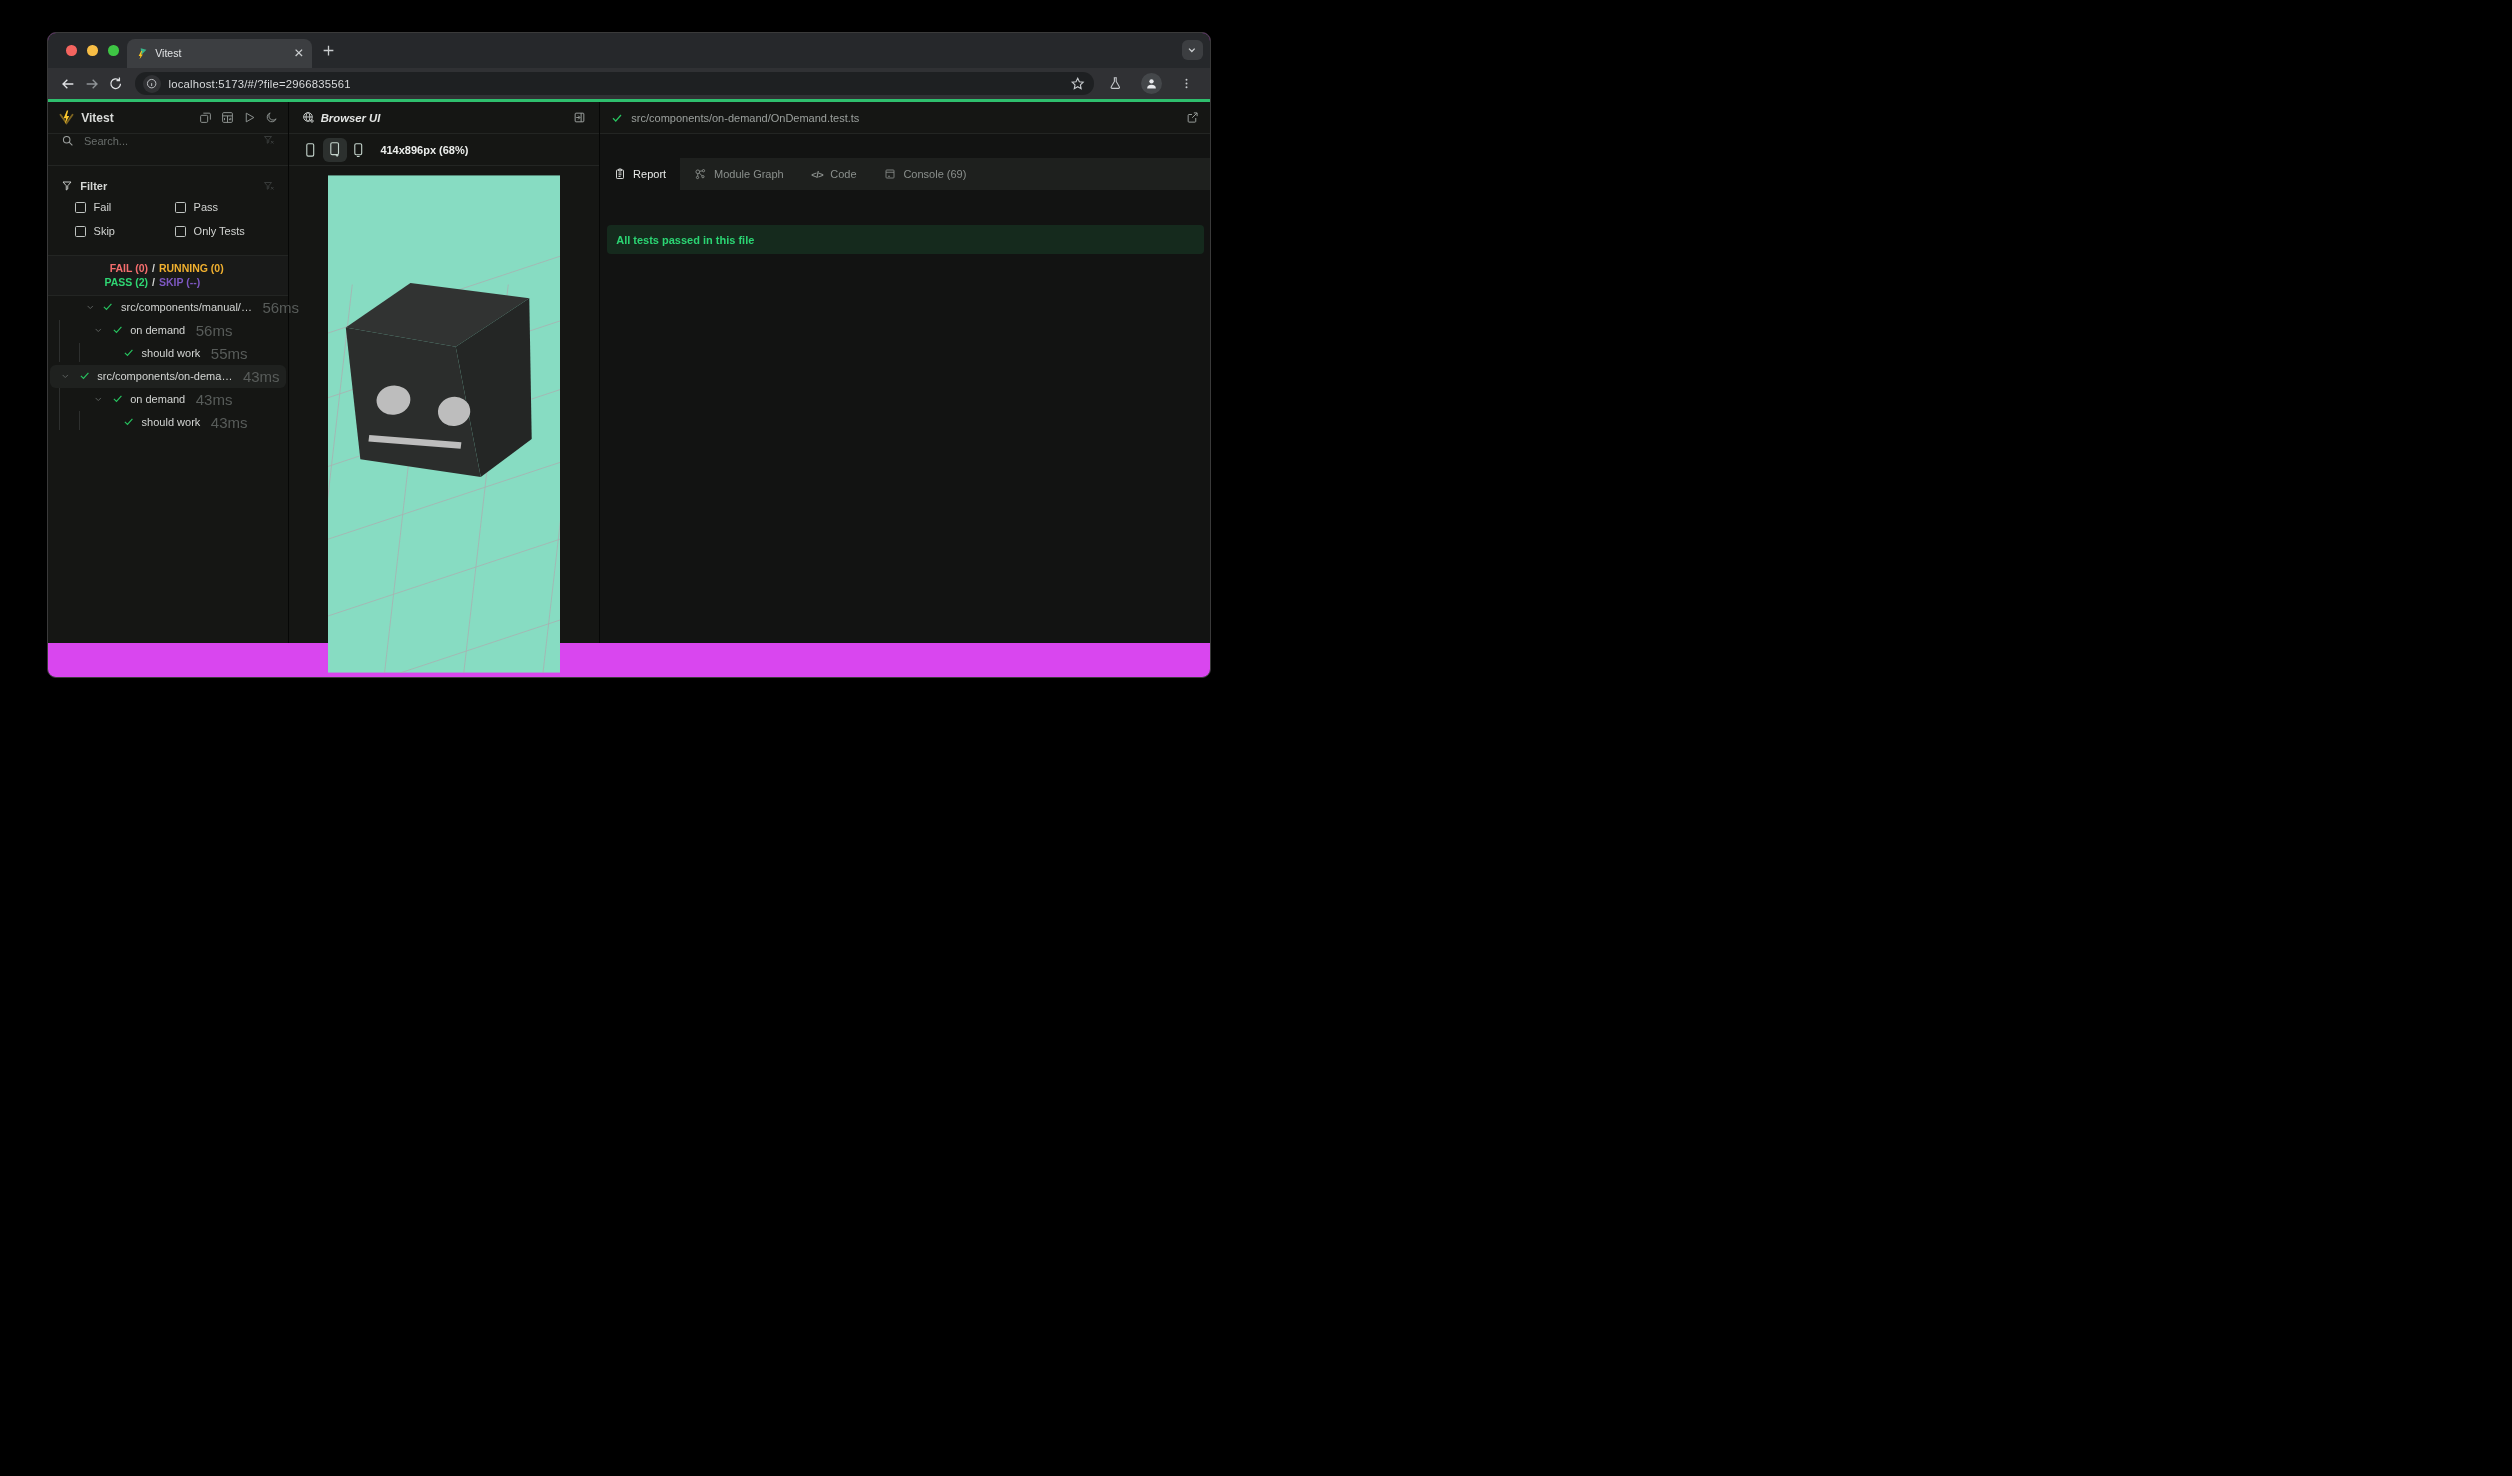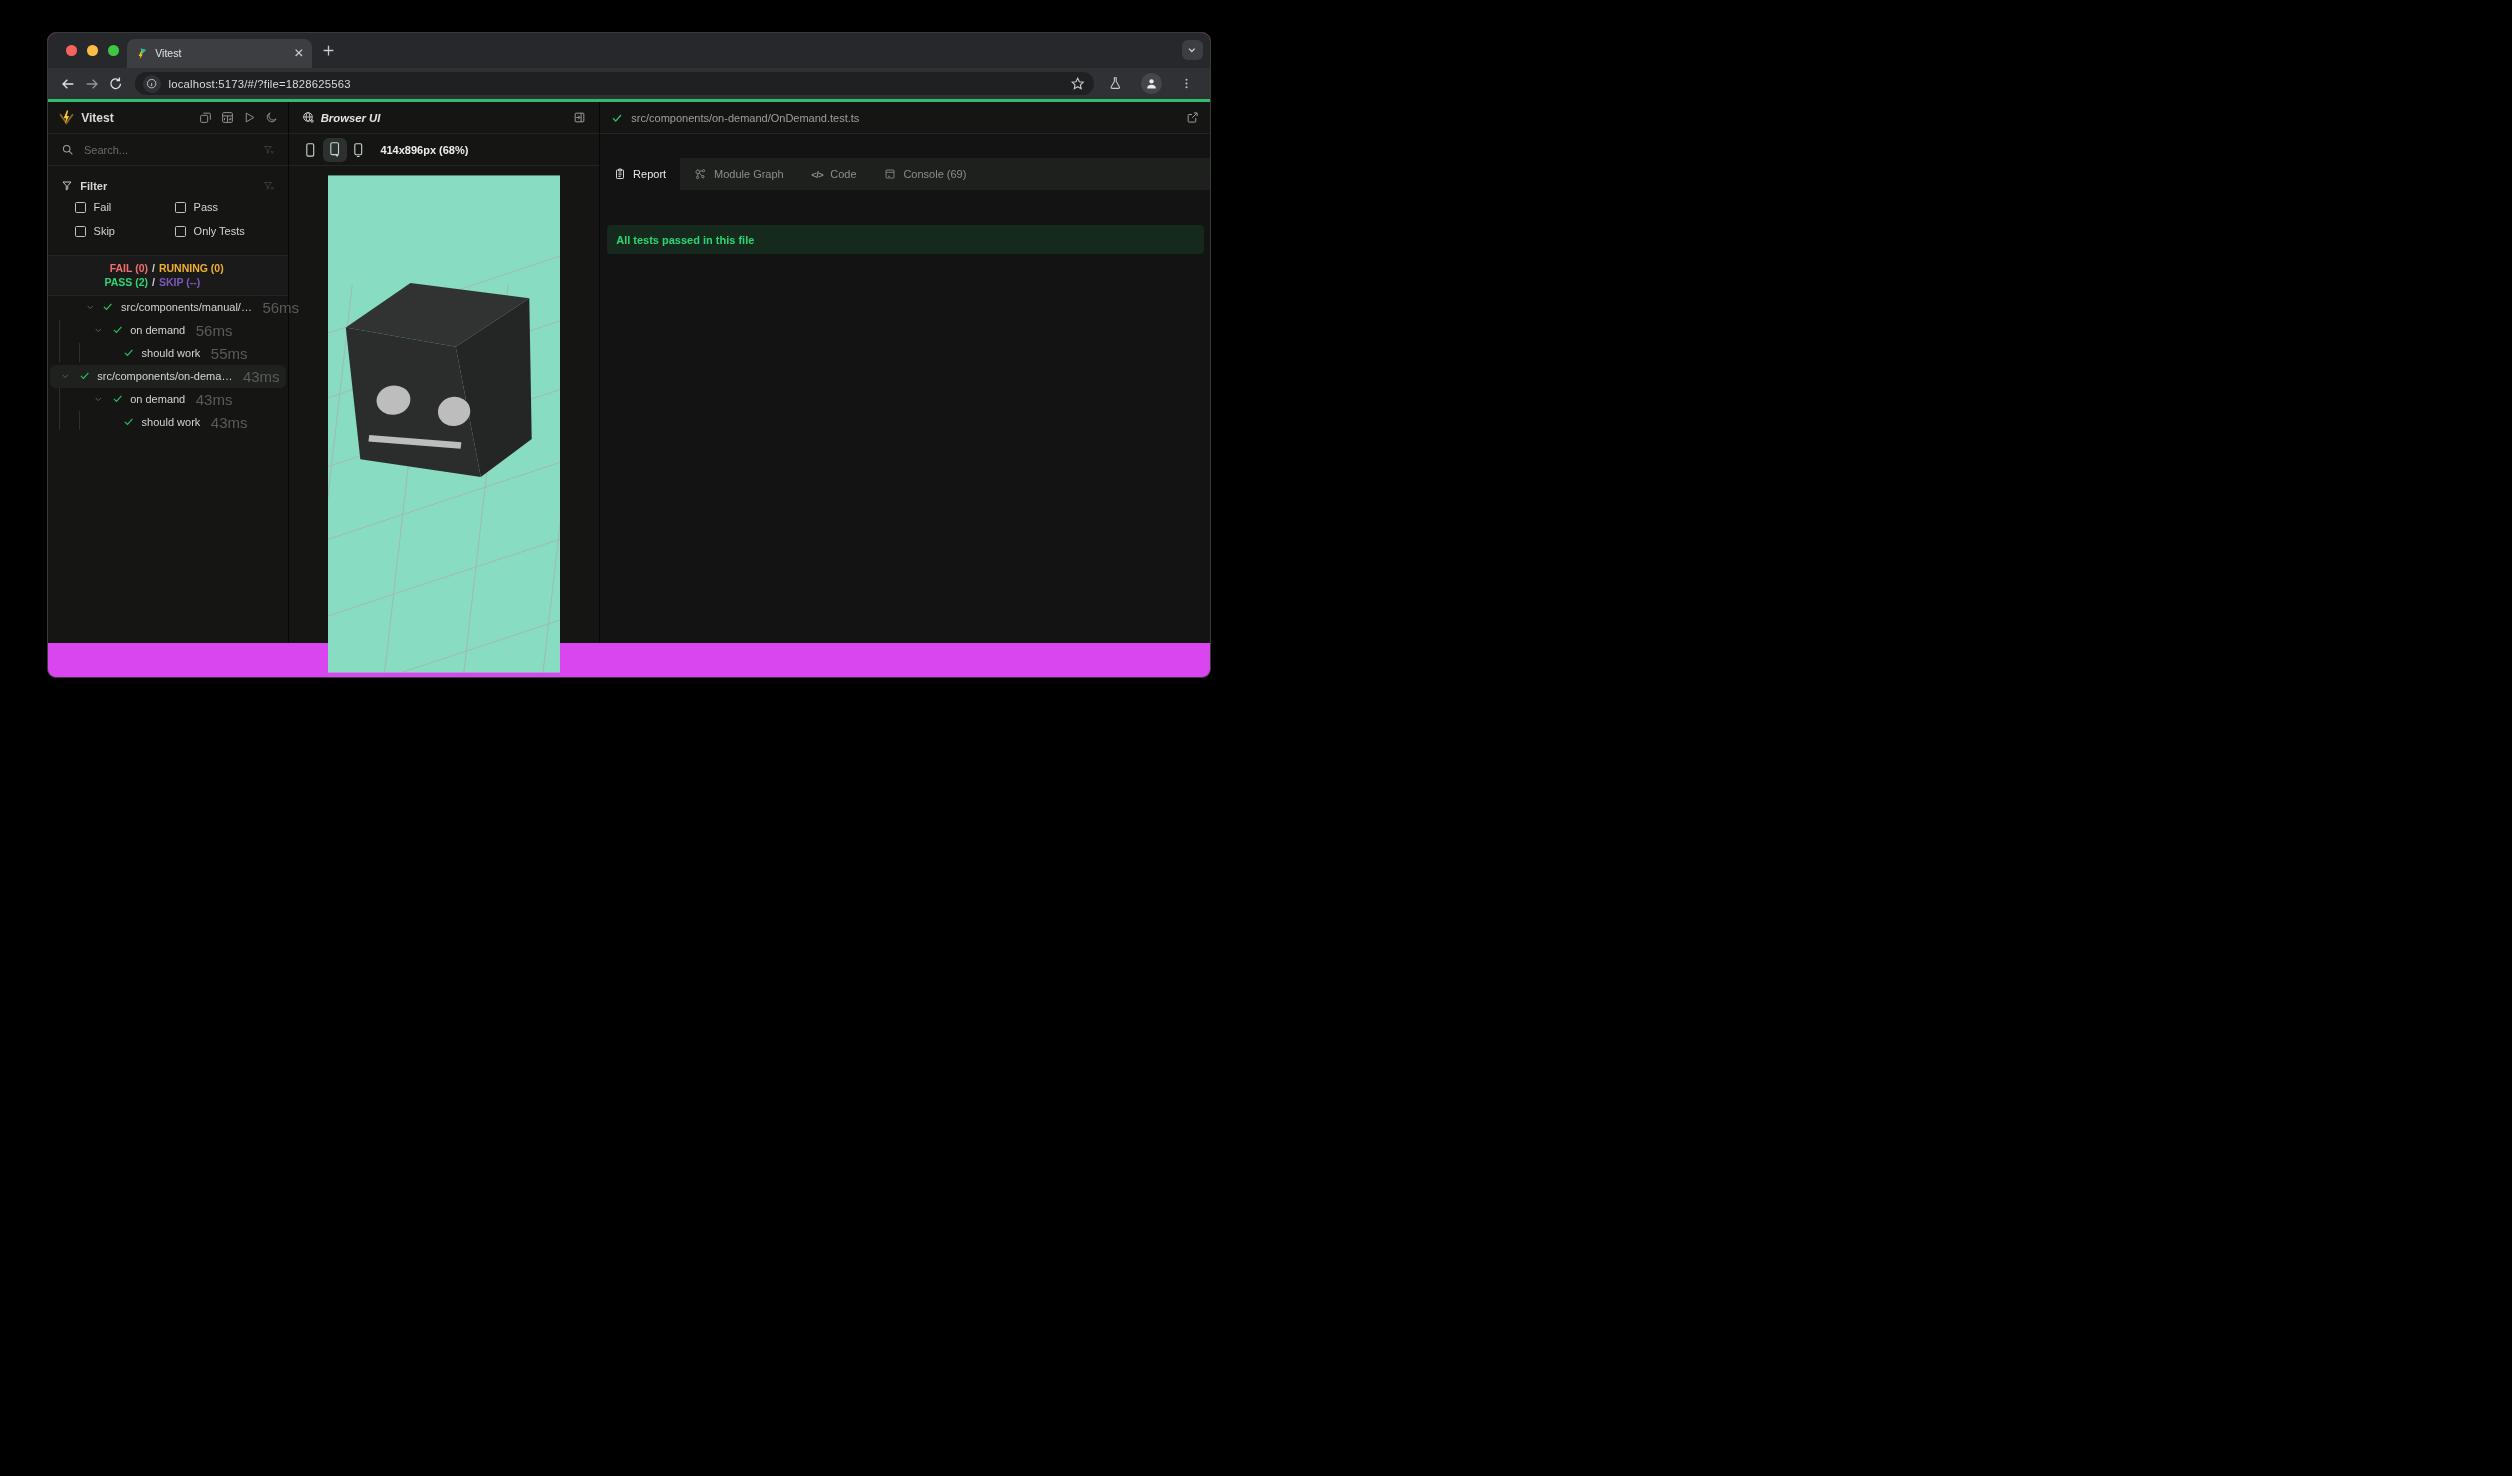--- a/index.html
+++ b/index.html
@@ -35,21 +35,21 @@
   
   .accentbar{height:3.2px;}
   .app{display:flex;height:541px;background:#141514;}
   .panel-hairline{border-bottom:0.8px solid #232523;}
   
   .sidebar{width:241px;flex:0 0 auto;background:#151614;border-right:0.8px solid #060706;}
   .sb-header{height:32px;display:flex;align-items:center;padding:0 9.7px;}
   .sb-title{color:#d9dbd9;font-size:12px;font-weight:700;margin-left:6.5px;}
   .sb-actions{margin-left:auto;display:flex;gap:9px;color:#8f9492;}
   .iconbtn{display:flex;align-items:center;justify-content:center;}
-  .sb-search{height:32px;display:flex;align-items:center;padding:0 13px;}
+  .sb-search{height:32px;display:flex;align-items:flex-start;padding:0 13px;}
   .sb-search input{background:transparent;border:0;outline:0;color:#cfd2d0;font-size:11px;
     margin-left:8px;flex:1;font-family:"Liberation Sans",sans-serif;}
   .sb-search input::placeholder{color:#686d6b;}
   .dimicon{color:#3c403e;}
   .filterblock{padding:9.7px 13px 11.3px 13px;}
   .filter-title-row{height:19.4px;display:flex;align-items:center;color:#d6d8d6;}
   .filter-title{font-size:11px;font-weight:700;margin-left:7.3px;flex:1;}
   .cbrow{height:24px;display:flex;align-items:center;padding-left:14px;}
   .cbcell{display:flex;align-items:center;width:117px;}
   .checkbox{width:11.3px;height:11.3px;border:1.3px solid #bfc3c1;border-radius:1.6px;}
@@ -149,21 +149,21 @@
         </svg>
     </span>
     <div class="omnibox">
       <span class="omni-info">
         <svg width="11.3" height="11.3" viewBox="0 0 24 24" stroke="currentColor" stroke-width="2" fill="none">
           <circle cx="12" cy="12" r="9"></circle>
             <path d="M12 11 V17"></path>
             <path d="M12 7.2 V7.4"></path>
           </svg>
       </span>
-      <span class="omni-url">localhost:5173/#/?file=1828625563</span>
+      <span class="omni-url">localhost:5173/#/?file=2966835561</span>
       <span class="omni-star">
         <svg width="15.4" height="15.4" viewBox="0 0 24 24" stroke="currentColor" stroke-width="1.8" fill="none">
           <path d="M12 3.5 L14.6 9 L20.5 9.7 L16.2 13.8 L17.3 19.7 L12 16.8 L6.7 19.7 L7.8 13.8 L3.5 9.7 L9.4 9 Z"></path>
           </svg>
       </span>
     </div>
     <div class="toolicons">
       <span class="iconbtn">
         <svg width="14.6" height="14.6" viewBox="0 0 24 24" stroke="currentColor" stroke-width="1.8" fill="none">
           <path d="M9.5 3 H14.5 M10.5 3 V9 L5.4 17.6 A1.8 1.8 0 0 0 7 20.4 H17 A1.8 1.8 0 0 0 18.6 17.6 L13.5 9 V3"></path>

